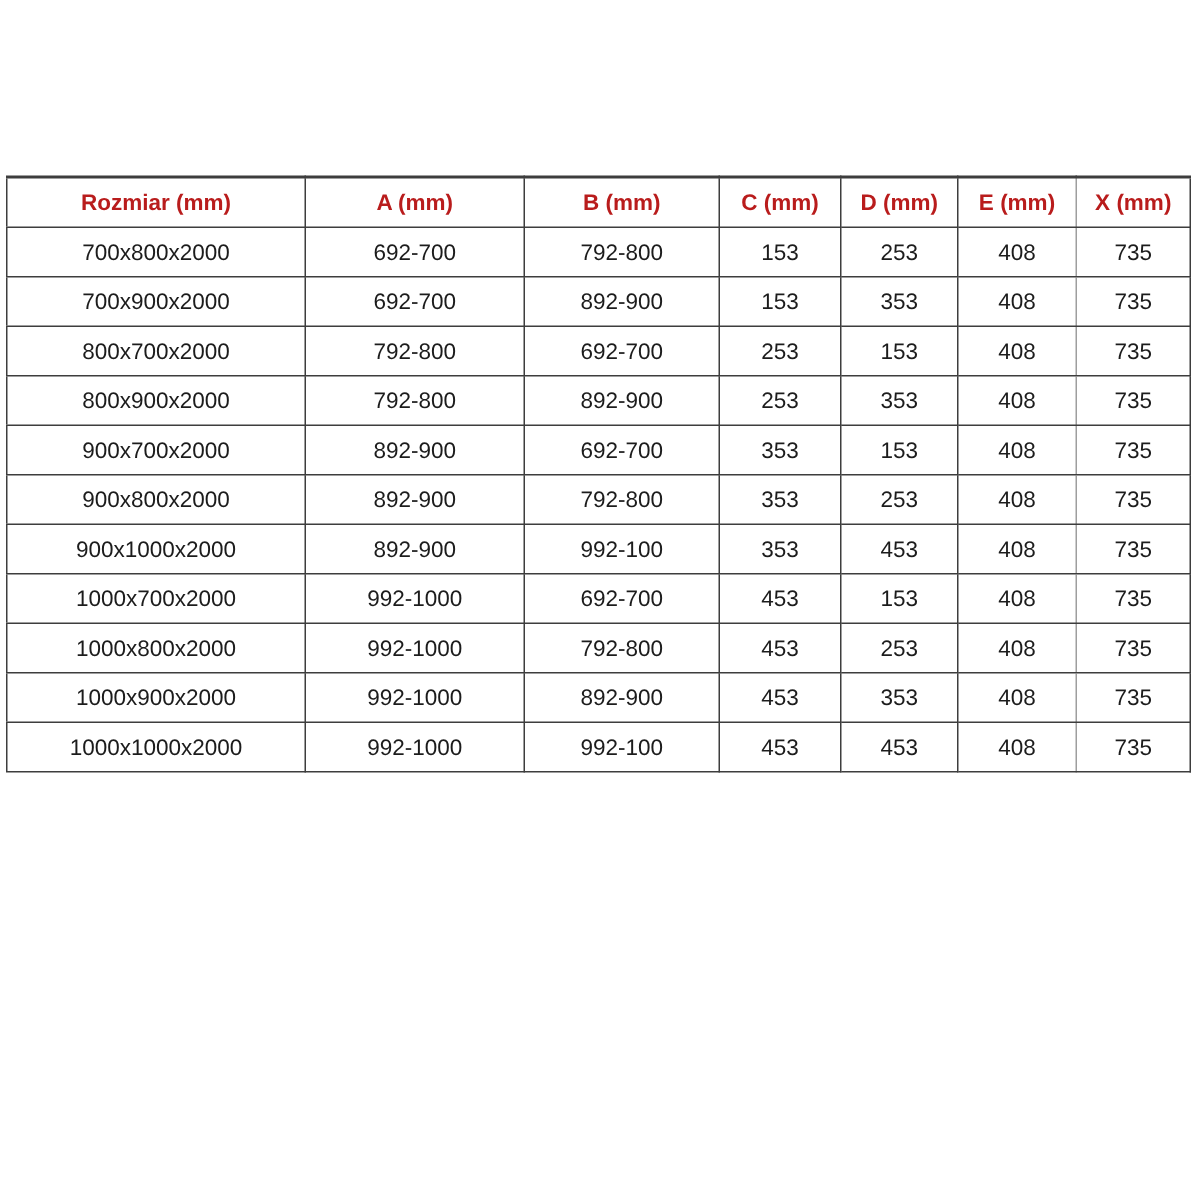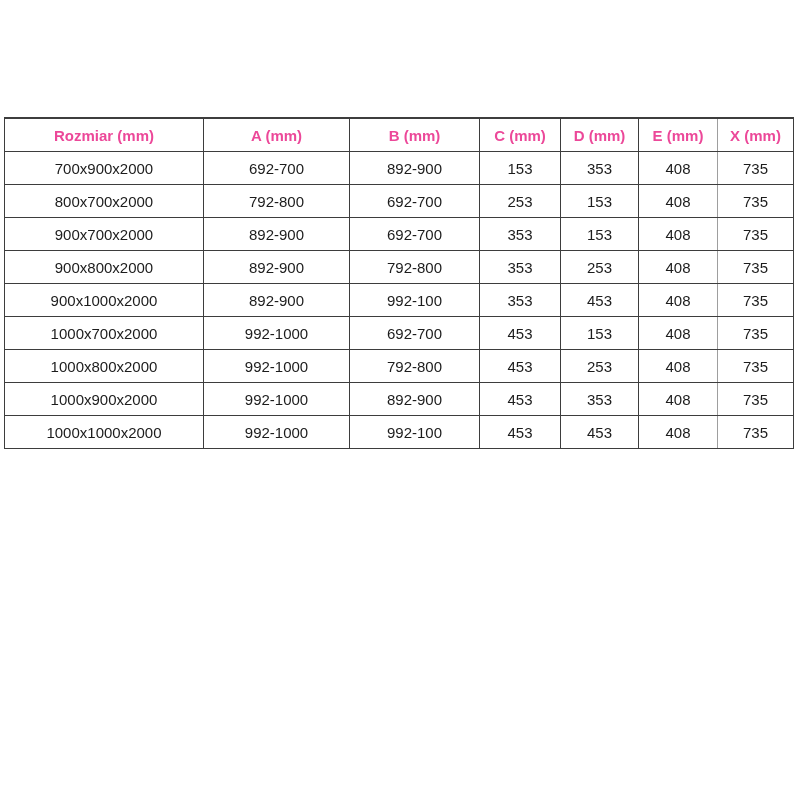--- a/index.html
+++ b/index.html
@@ -30,21 +30,21 @@
     vertical-align: middle;
     font-size: 15px;
     color: #1c1c1c;
     border-right: 1px solid #3d3d3d;
     border-bottom: 1px solid #3d3d3d;
     white-space: nowrap;
     overflow: hidden;
   }
   th {
     font-weight: bold;
-    color: #ec4899;
+    color: #b91c1c;
   }
   
   th:nth-child(6), td:nth-child(6) {
     border-right-color: #9e9e9e;
   }
 </style>
 </head>
 <body>
 
 <div class="table-wrap">
@@ -64,34 +64,52 @@
           <th>A (mm)</th>
           <th>B (mm)</th>
           <th>C (mm)</th>
           <th>D (mm)</th>
           <th>E (mm)</th>
           <th>X (mm)</th>
         </tr>
     </thead>
     <tbody>
         <tr>
+          <td>700x800x2000</td>
+          <td>692-700</td>
+          <td>792-800</td>
+          <td>153</td>
+          <td>253</td>
+          <td>408</td>
+          <td>735</td>
+        </tr>
+        <tr>
           <td>700x900x2000</td>
           <td>692-700</td>
           <td>892-900</td>
           <td>153</td>
           <td>353</td>
           <td>408</td>
           <td>735</td>
         </tr>
         <tr>
           <td>800x700x2000</td>
           <td>792-800</td>
           <td>692-700</td>
           <td>253</td>
           <td>153</td>
+          <td>408</td>
+          <td>735</td>
+        </tr>
+        <tr>
+          <td>800x900x2000</td>
+          <td>792-800</td>
+          <td>892-900</td>
+          <td>253</td>
+          <td>353</td>
           <td>408</td>
           <td>735</td>
         </tr>
         <tr>
           <td>900x700x2000</td>
           <td>892-900</td>
           <td>692-700</td>
           <td>353</td>
           <td>153</td>
           <td>408</td>

